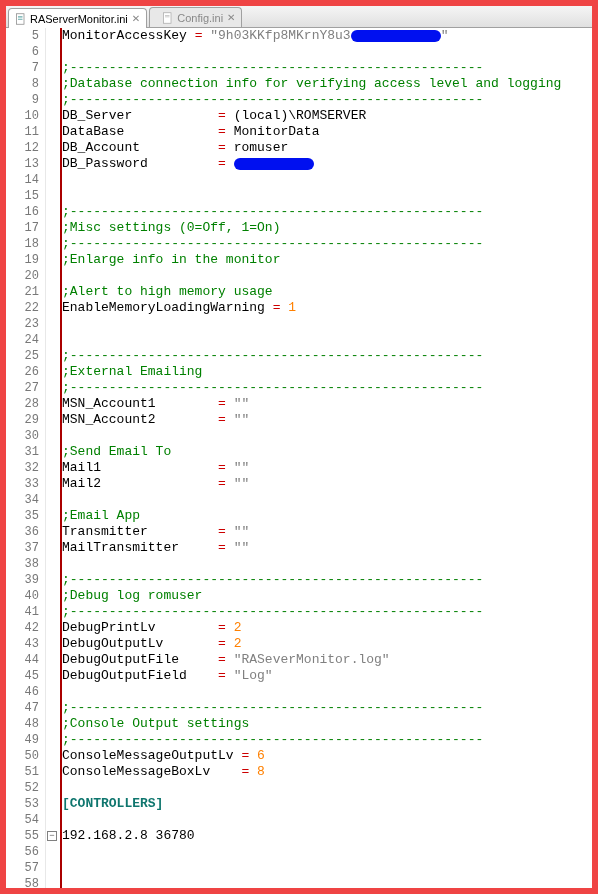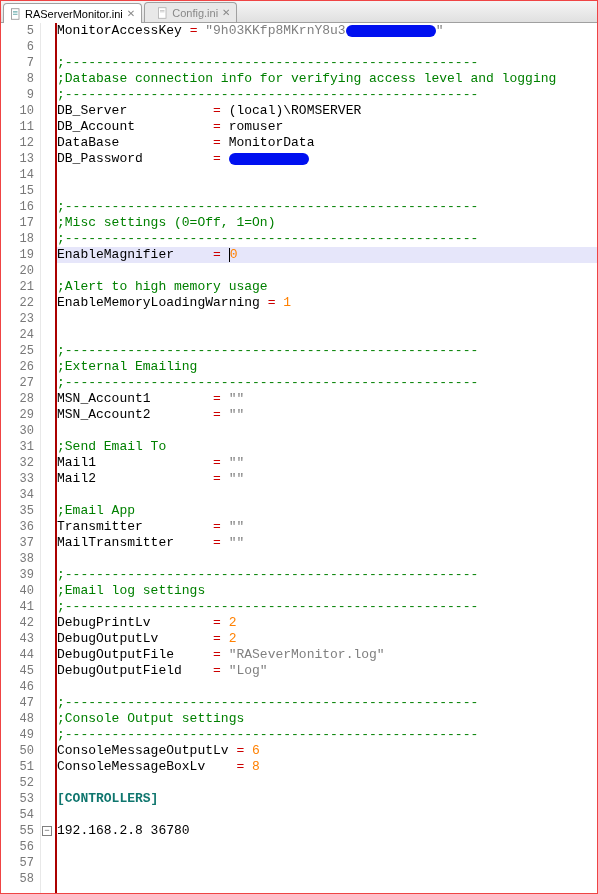--- a/index.html
+++ b/index.html
@@ -6,21 +6,21 @@
 body {
   font-family: "Courier New", monospace;
   font-size: 13px;
   background: #ececec;
   overflow: hidden;
 }
 .container {
   width: 598px;
   height: 894px;
   background: #ececec;
-  border: 1px solid #ef4444;
+  border: 6px solid #ef4444;
 }
 .tab-bar {
   height: 22px;
   background: linear-gradient(#f5f5f5, #e0e0e0);
   display: flex;
   align-items: flex-end;
   padding-left: 2px;
   border-bottom: 1px solid #a0a0a0;
 }
 .tab {
@@ -226,50 +226,50 @@
         <div class="fold-mark" style="top: 803px;">−</div>
       </div>
     <div class="code" id="code">
       <div class="left-margin"></div>
     <div class="line"><span class="k">MonitorAccessKey </span><span class="op">=</span><span class="s"> "9h03KKfp8MKrnY8u3</span><span class="redact" style="width: 90px;"></span><span class="s">"</span></div>
         <div class="line"></div>
         <div class="line"><span class="g">;-----------------------------------------------------</span></div>
         <div class="line"><span class="g">;Database connection info for verifying access level and logging</span></div>
         <div class="line"><span class="g">;-----------------------------------------------------</span></div>
         <div class="line"><span class="k">DB_Server           </span><span class="op">=</span><span class="k"> (local)\ROMSERVER</span></div>
+        <div class="line"><span class="k">DataBase            </span><span class="op">=</span><span class="k"> MonitorData</span></div>
         <div class="line"><span class="k">DB_Account          </span><span class="op">=</span><span class="k"> romuser</span></div>
-        <div class="line"><span class="k">DataBase            </span><span class="op">=</span><span class="k"> MonitorData</span></div>
         <div class="line"><span class="k">DB_Password         </span><span class="op">=</span><span class="k"> </span><span class="redact" style="width: 80px;"></span></div>
         <div class="line"></div>
         <div class="line"></div>
         <div class="line"><span class="g">;-----------------------------------------------------</span></div>
         <div class="line"><span class="g">;Misc settings (0=Off, 1=On)</span></div>
         <div class="line"><span class="g">;-----------------------------------------------------</span></div>
-        <div class="line hl"><span class="k">EnableMagnifier     </span><span class="op">= </span><span class="cursor"></span><span class="num">0</span></div>
+        <div class="line"><span class="g">;Enlarge info in the monitor</span></div>
         <div class="line"></div>
         <div class="line"><span class="g">;Alert to high memory usage</span></div>
         <div class="line"><span class="k">EnableMemoryLoadingWarning </span><span class="op">=</span><span class="k"> </span><span class="num">1</span></div>
         <div class="line"></div>
         <div class="line"></div>
         <div class="line"><span class="g">;-----------------------------------------------------</span></div>
         <div class="line"><span class="g">;External Emailing</span></div>
         <div class="line"><span class="g">;-----------------------------------------------------</span></div>
         <div class="line"><span class="k">MSN_Account1        </span><span class="op">=</span><span class="s"> ""</span></div>
         <div class="line"><span class="k">MSN_Account2        </span><span class="op">=</span><span class="s"> ""</span></div>
         <div class="line"></div>
         <div class="line"><span class="g">;Send Email To</span></div>
         <div class="line"><span class="k">Mail1               </span><span class="op">=</span><span class="s"> ""</span></div>
         <div class="line"><span class="k">Mail2               </span><span class="op">=</span><span class="s"> ""</span></div>
         <div class="line"></div>
         <div class="line"><span class="g">;Email App</span></div>
         <div class="line"><span class="k">Transmitter         </span><span class="op">=</span><span class="s"> ""</span></div>
         <div class="line"><span class="k">MailTransmitter     </span><span class="op">=</span><span class="s"> ""</span></div>
         <div class="line"></div>
         <div class="line"><span class="g">;-----------------------------------------------------</span></div>
-        <div class="line"><span class="g">;Email log settings</span></div>
+        <div class="line"><span class="g">;Debug log romuser</span></div>
         <div class="line"><span class="g">;-----------------------------------------------------</span></div>
         <div class="line"><span class="k">DebugPrintLv        </span><span class="op">=</span><span class="k"> </span><span class="num">2</span></div>
         <div class="line"><span class="k">DebugOutputLv       </span><span class="op">=</span><span class="k"> </span><span class="num">2</span></div>
         <div class="line"><span class="k">DebugOutputFile     </span><span class="op">=</span><span class="s"> "RASeverMonitor.log"</span></div>
         <div class="line"><span class="k">DebugOutputField    </span><span class="op">=</span><span class="s"> "Log"</span></div>
         <div class="line"></div>
         <div class="line"><span class="g">;-----------------------------------------------------</span></div>
         <div class="line"><span class="g">;Console Output settings</span></div>
         <div class="line"><span class="g">;-----------------------------------------------------</span></div>
         <div class="line"><span class="k">ConsoleMessageOutputLv </span><span class="op">=</span><span class="k"> </span><span class="num">6</span></div>

